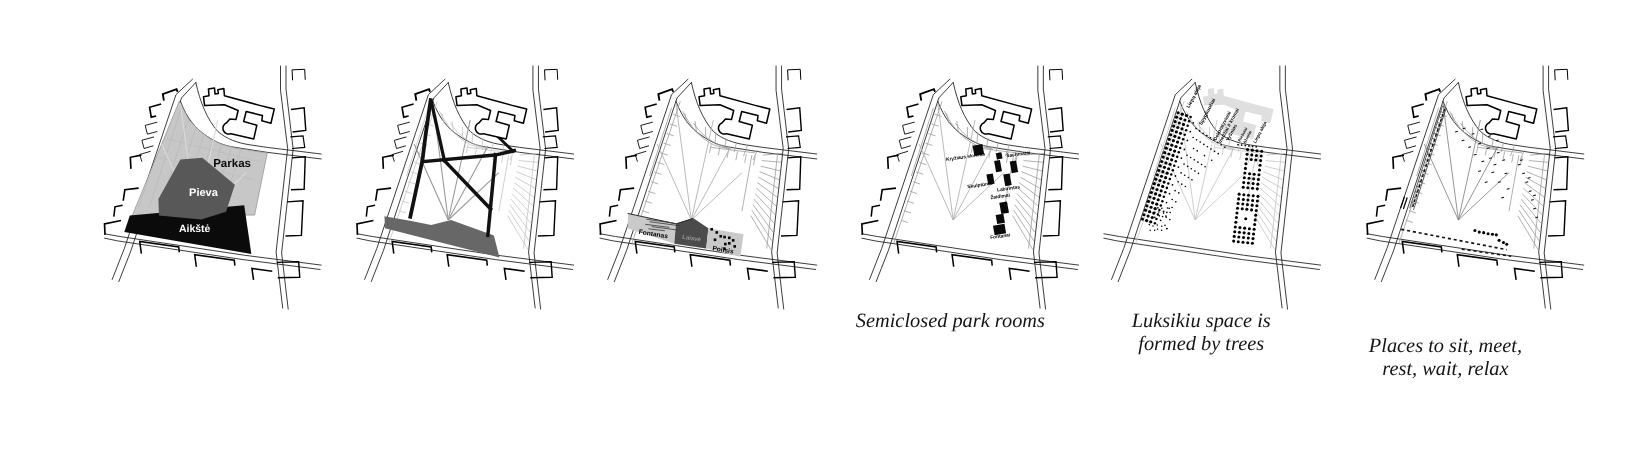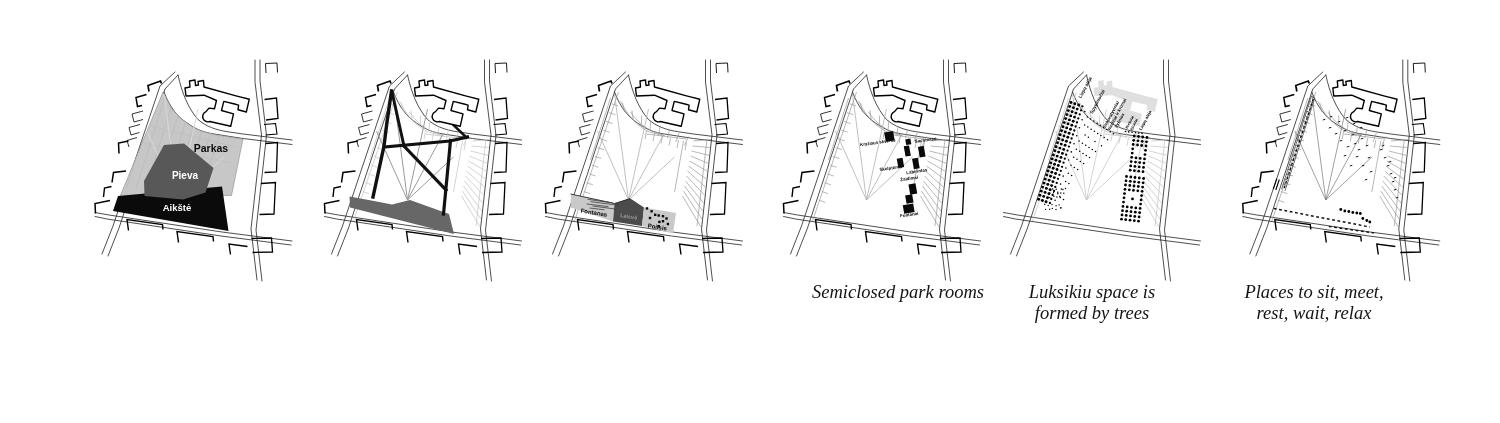--- a/index.html
+++ b/index.html
@@ -956,18 +956,18 @@
 <path stroke-width="1.4" d="M128.5,230.5 L127,219.5 L162.5,224.5 L163,229.5"></path>
 <path stroke-width="1.4" d="M178.5,242.5 L177,231.5 L213,236.5 L213.5,241.5"></path>
 <path stroke-width="1.4" d="M230.5,254.5 L229,244 L247.5,246.5"></path>
 </g>
 </g>
 </svg>
 
 
 
 
-<div class="cap" style="left:748px;">Semiclosed park rooms</div>
+<div class="cap" style="left:714px;">Semiclosed park rooms</div>
 
 <div class="cap" style="left:942px;">Luksikiu space is<br>formed by trees</div>
 
-<div class="cap" style="left:1164px;">Places to sit, meet,<br>rest, wait, relax</div>
+<div class="cap" style="left:1164px;margin-top:23px;">Places to sit, meet,<br>rest, wait, relax</div>
 </div>
 
 </body></html>

